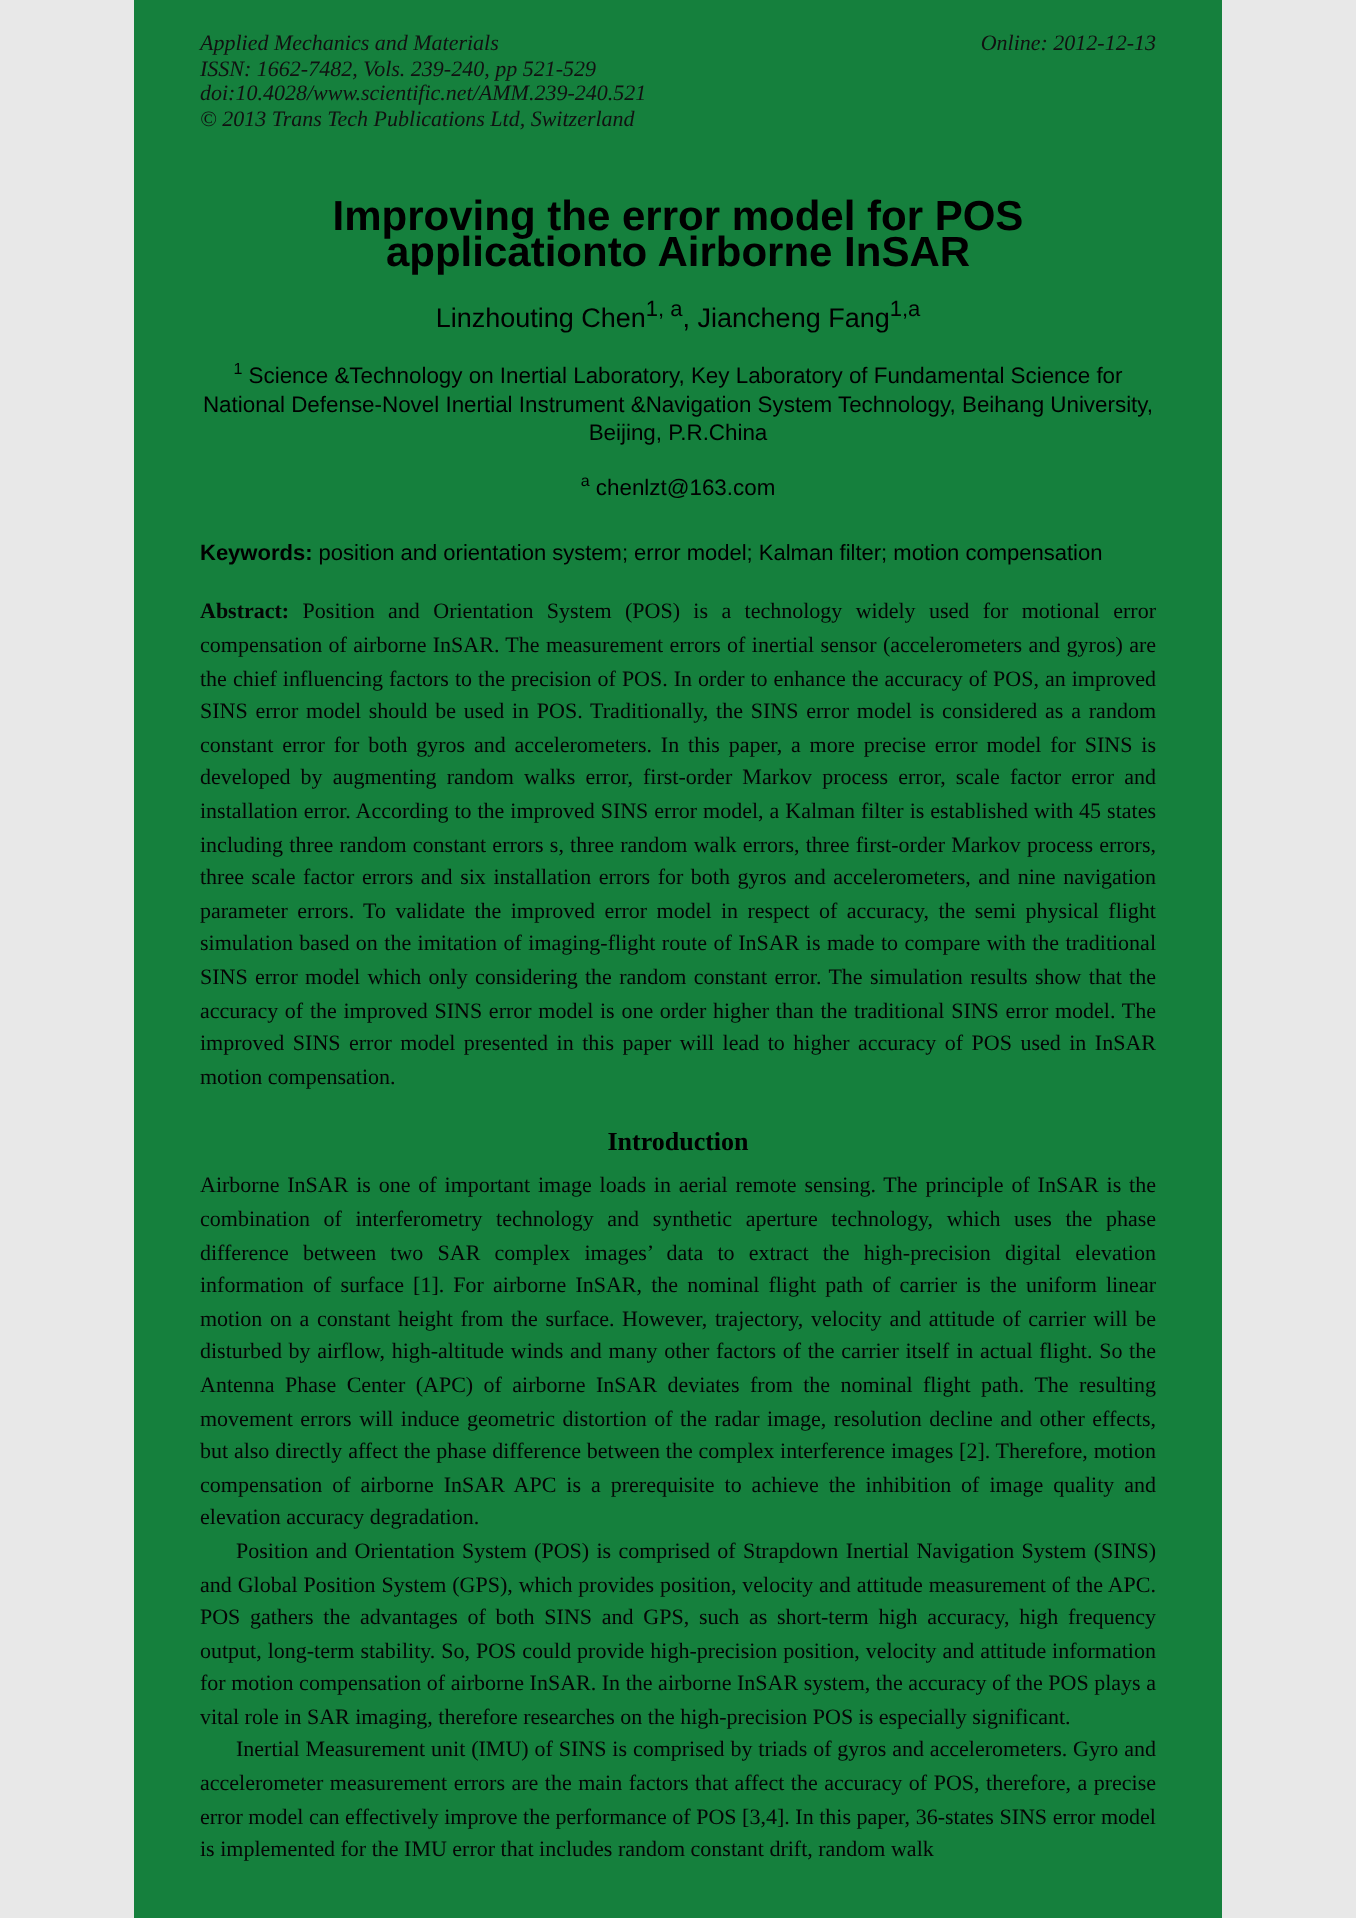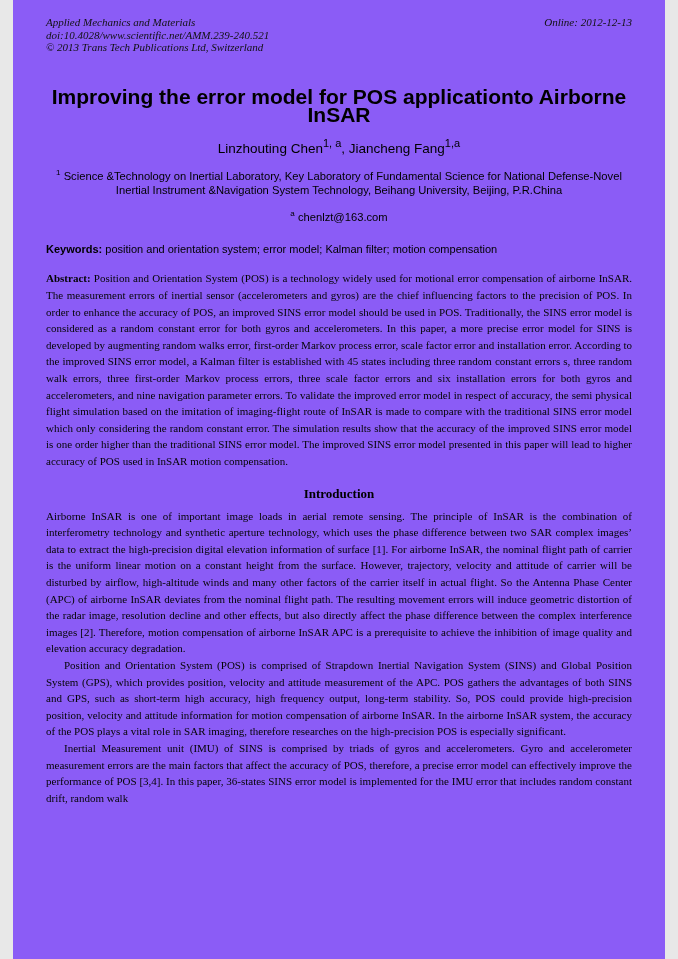--- a/index.html
+++ b/index.html
@@ -1,21 +1,21 @@
 <!DOCTYPE html>
 <html><head>
 <meta charset="utf-8">
 <style>
   html, body { margin: 0; padding: 0; background: #e8e8e8; }
   .page {
     position: relative;
-    width: 652px;
+    width: 544px;
     height: 959px;
     margin: 0 auto;
-    background: #8b5cf6;
+    background: #15803d;
     box-sizing: border-box;
     padding: 16px 33px 0 33px;
     color: #000000;
     overflow: hidden;
   }
   
   .meta-row {
     display: flex;
     justify-content: space-between;
     align-items: flex-start;
@@ -93,20 +93,21 @@
   .para.indent { text-indent: 18px; }
 </style>
 </head>
 <body>
 
 <div class="page">
 
   <div class="meta-row">
     <div class="meta-left">
       <div>Applied Mechanics and Materials</div>
+      <div>ISSN: 1662-7482, Vols. 239-240, pp 521-529</div>
       <div>doi:10.4028/www.scientific.net/AMM.239-240.521</div>
       <div>© 2013 Trans Tech Publications Ltd, Switzerland</div>
     </div>
     <div class="meta-right">Online: 2012-12-13</div>
   </div>
 
   <h1 class="title">Improving the error model for POS applicationto Airborne InSAR</h1>
 
   <div class="authors"><span>Linzhouting Chen</span><sup>1, a</sup><span>, Jiancheng Fang</span><sup>1,a</sup></div>
 

